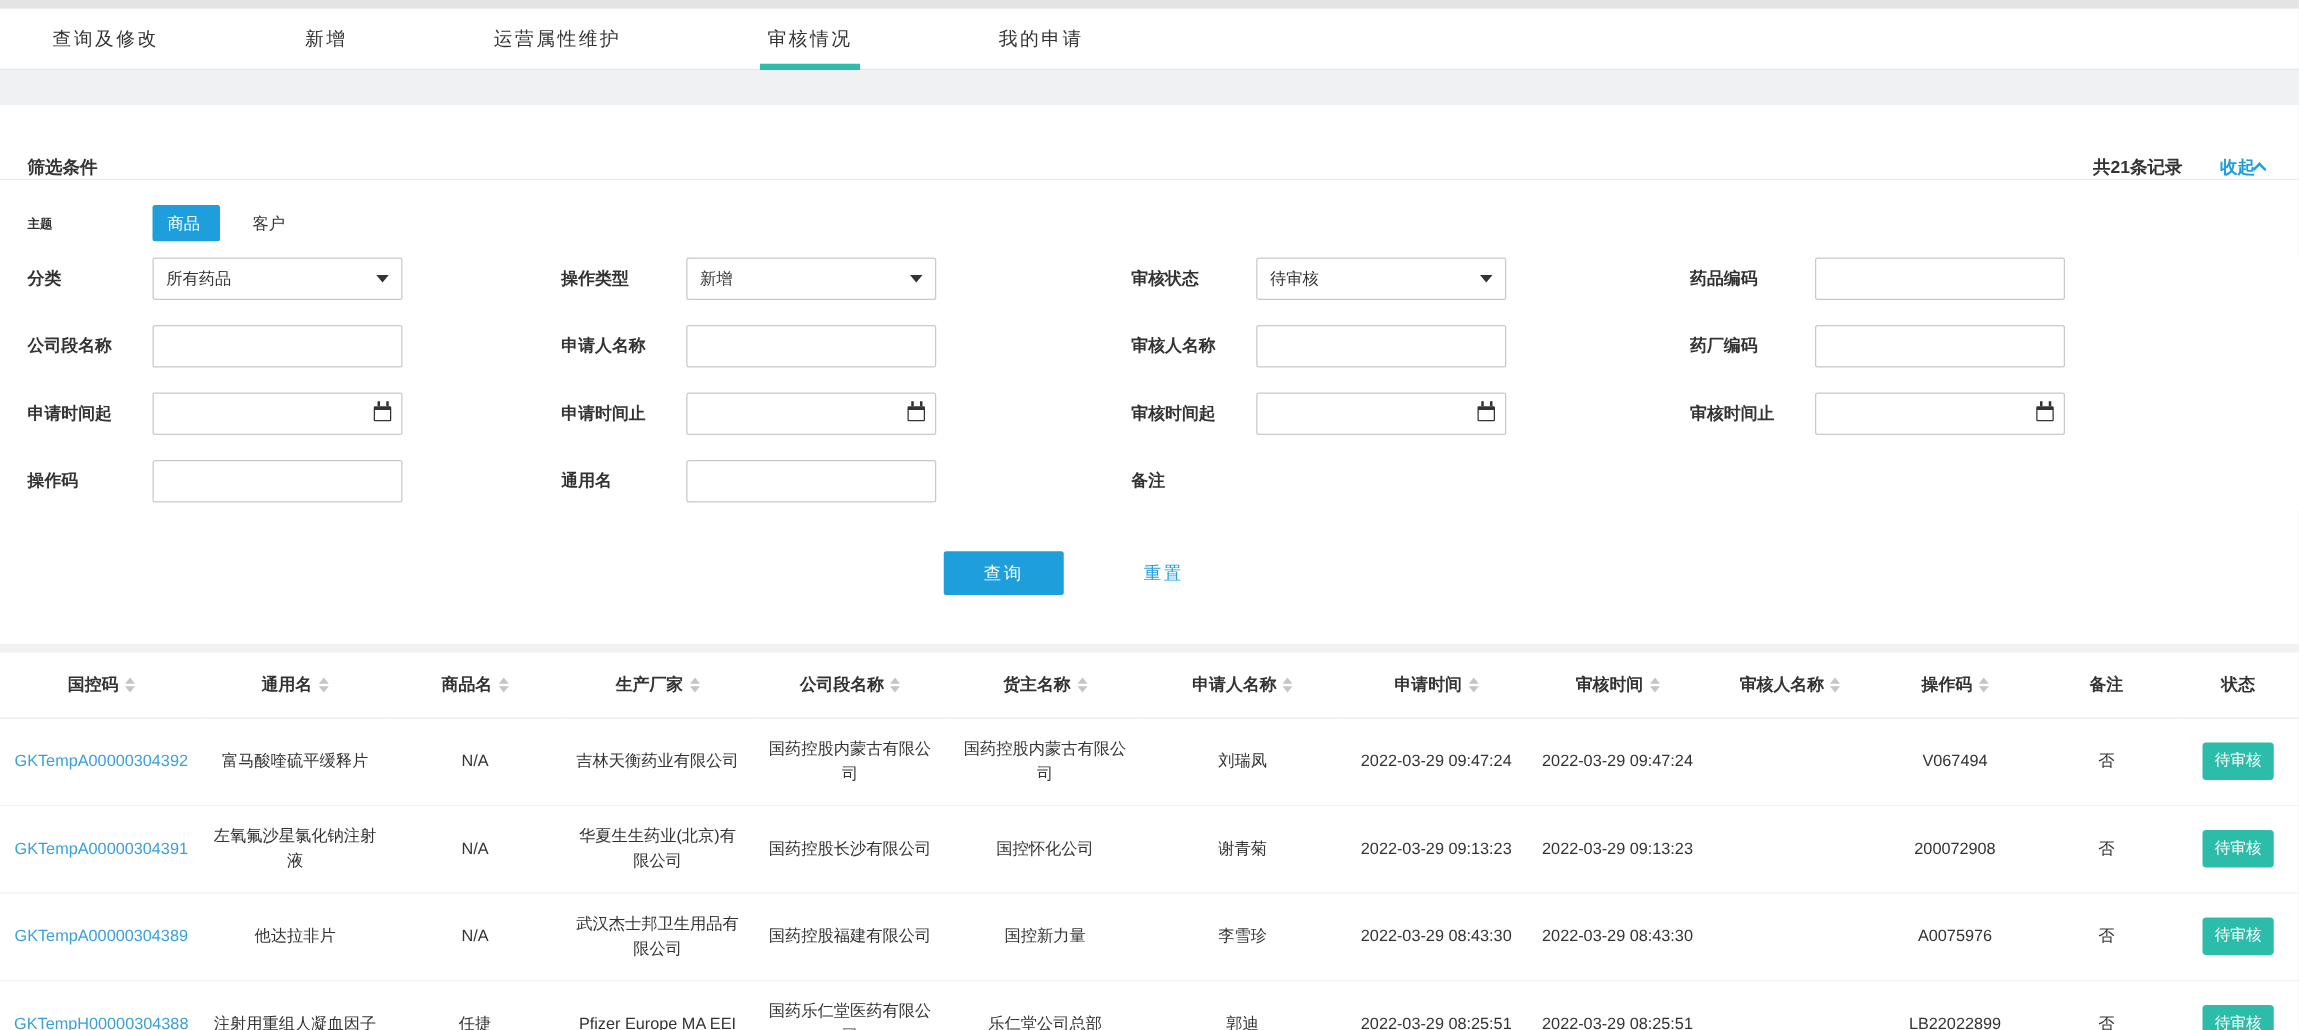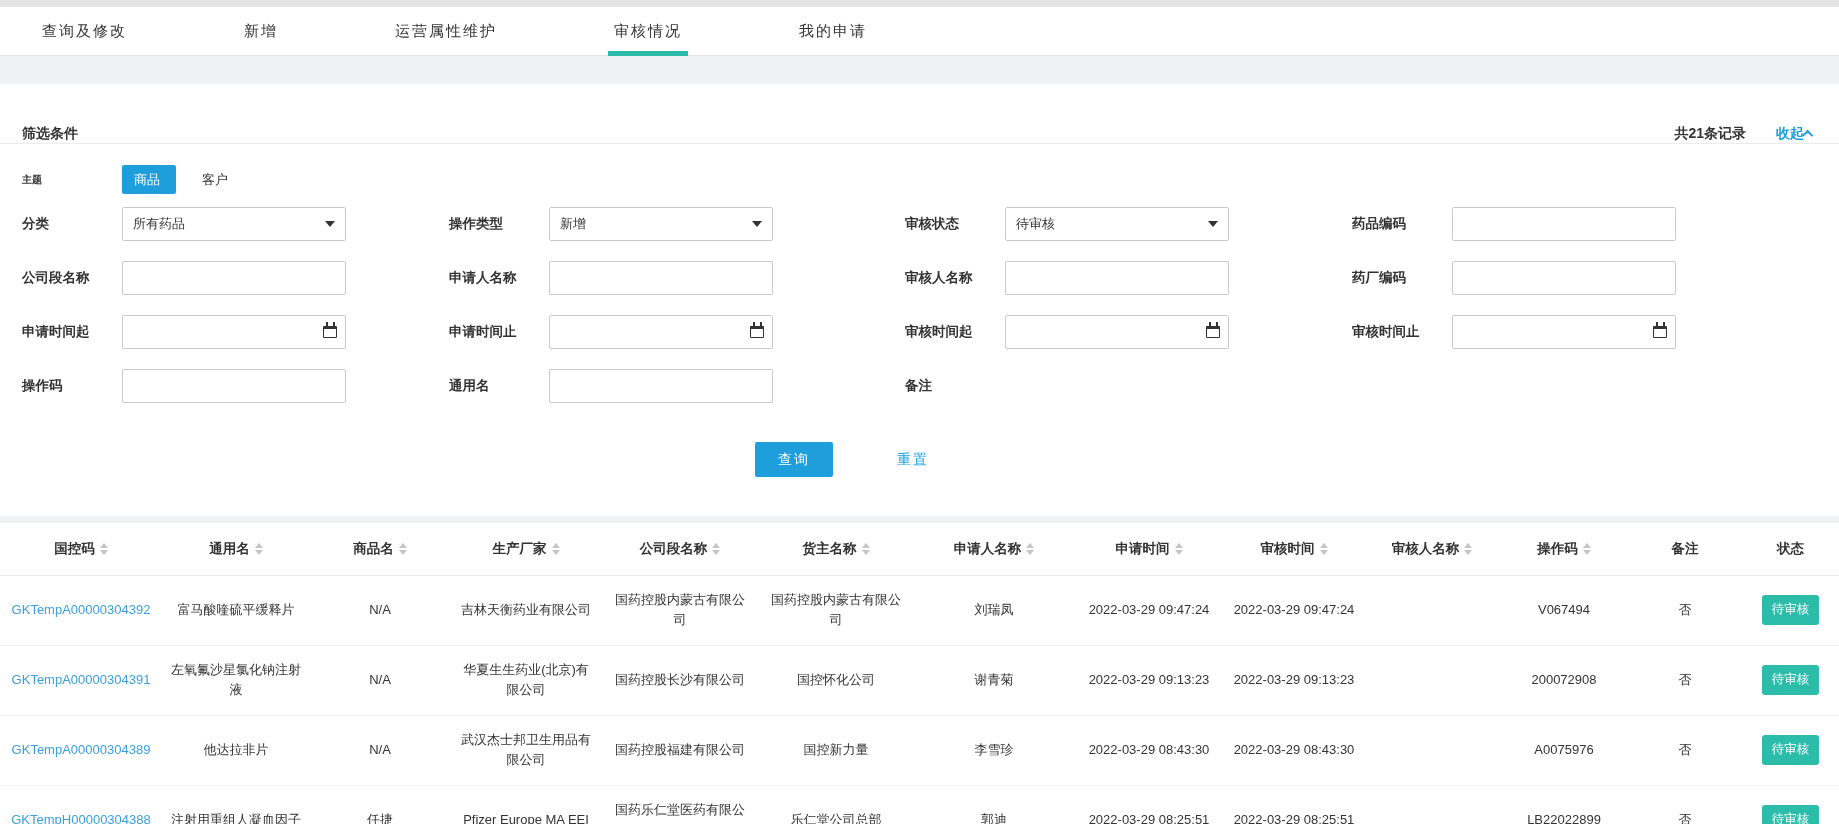--- a/index.html
+++ b/index.html
@@ -26,36 +26,36 @@
   
   .topic-row { display:flex; align-items:center; margin:26px 22px 18px 22px; }
   .topic-label { width:100px; font-size:10px; font-weight:bold; }
   .topic-btn { padding:7px 16px; font-size:13px; border-radius:2px; cursor:pointer; margin-right:10px; }
   .topic-btn.active { background:var(--blue); color:#fff;padding-left:12px; }
   
   .f-grid { display:grid; grid-template-columns:427px 456px 447px 1fr; row-gap:20px;
     padding:0 30px 0 22px; }
   .f-cell { display:flex; align-items:center; min-height:34px; }
   .f-label { width:100px; font-size:13.5px; font-weight:bold; flex:none; }
-  .f-field { width:224px; position:relative; flex:none; }
+  .f-field { width:200px; position:relative; flex:none; }
   .f-input { width:100%; height:34px; border:1px solid #c9c9c9; border-radius:2px;
     padding:0 8px; font-size:13px; font-family:inherit; background:#fff; }
   .f-input.with-icon { padding-right:30px; }
   .f-select { width:100%; height:34px; border:1px solid #c9c9c9; border-radius:2px;
     display:flex; align-items:center; justify-content:space-between; padding:0 10px;
     font-size:13px; cursor:pointer; background:#fff; }
   .caret-down { width:0; height:0; border-left:5px solid transparent; border-right:5px solid transparent;
     border-top:6px solid #333; }
   .cal-icon { position:absolute; right:9px; top:50%; transform:translateY(-50%);
     width:14px; height:12px; border:1.5px solid #333; border-top:3.5px solid #333; border-radius:1px; cursor:pointer; }
   .cal-icon::before, .cal-icon::after { content:""; position:absolute; top:-7px; width:2px; height:3.5px; background:#333; }
   .cal-icon::before { left:1.5px; } .cal-icon::after { right:1.5px; }
   
   .btn-row { display:flex; align-items:center; margin-top:39px; padding-bottom:39px; padding-left:755px; gap:64px; }
-  .search-btn { width:78px; height:35px; background:var(--blue); color:#fff; border:none;
+  .search-btn { width:96px; height:35px; background:var(--blue); color:#fff; border:none;
     border-radius:2px; font-size:14px; cursor:pointer; font-family:inherit; letter-spacing:2px; }
   .reset-link { color:var(--blue); font-size:14px; cursor:pointer; letter-spacing:2px; }
   
   .table-card { background:#fff; margin-top:7px; }
   table { width:1839px; border-collapse:collapse; table-layout:fixed; }
   thead th { height:52px; font-size:13.5px; font-weight:bold; text-align:center;
     border-bottom:1px solid #ececec; padding:0 4px; cursor:pointer; }
   .th-inner { display:inline-flex; align-items:center; gap:5px; }
   .sort-caret { display:inline-flex; flex-direction:column; gap:2px; }
   .sort-caret .up { width:0; height:0; border-left:4px solid transparent; border-right:4px solid transparent; border-bottom:5px solid #c5c5c5; }

